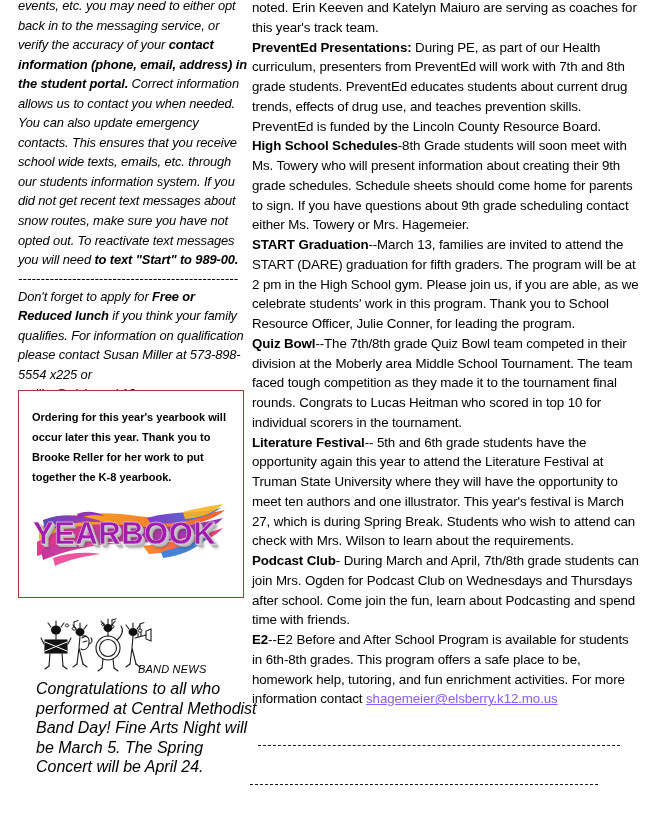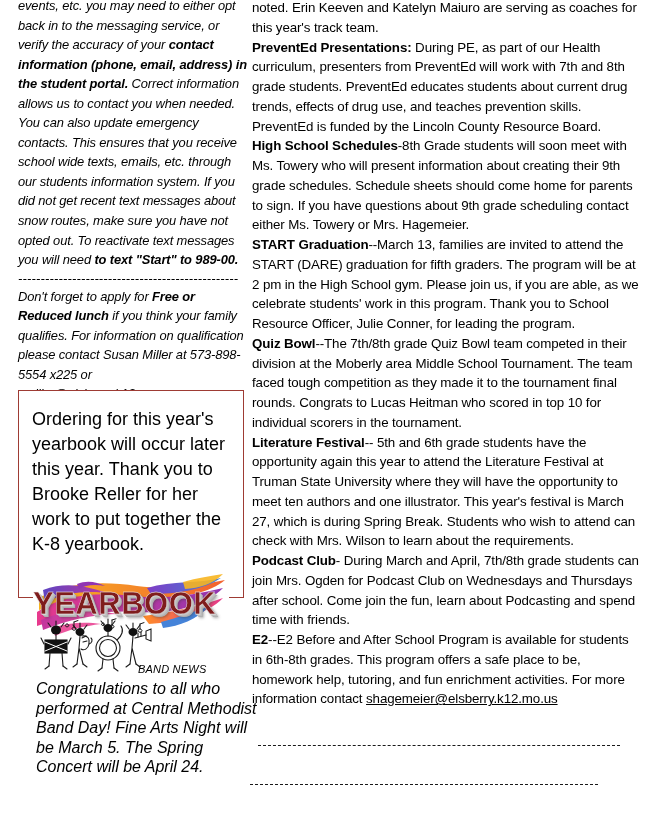--- a/index.html
+++ b/index.html
@@ -84,23 +84,24 @@
     background: #ffffff;
   }
   .yearbook-title {
     font-style: italic;
     font-weight: bold;
     font-size: 14.4px;
     margin: 14px 0 0 14px;
     letter-spacing: -0.2px;
   }
   .yearbook-body {
-    font-size: 18px;
-    line-height: 25px;
+    font-size: 11px;
+    line-height: 20px;
     margin: 16px 10px 0 13px;
+    font-weight: bold;
   }
 
   
   .yb-banner {
     position: relative;
     margin: 11px auto 0 auto;
     width: 196px;
     height: 74px;
     overflow: hidden;
   }
@@ -108,21 +109,21 @@
 
   .yb-word {
     position: absolute;
     left: 0; right: 16px;
     top: 18px;
     text-align: right;
     font-family: "Liberation Sans", sans-serif;
     font-weight: bold;
     font-size: 31px;
     letter-spacing: 0.5px;
-    color: #7f1d1d;
+    color: #a21caf;
     text-shadow:
       1px 1px 0 #c9c9c9,
       2px 2px 0 #bdbdbd,
       3px 3px 0 #b0b0b0,
       4px 4px 3px rgba(60,60,60,0.45);
     -webkit-text-stroke: 0.4px #ededed;
     pointer-events: none;
   }
 
   
@@ -153,21 +154,21 @@
     left: 18px;
     top: 61px;
     width: 226px;
     font-style: italic;
     font-size: 16px;
     line-height: 19.6px;
   }
 
   
   .maillink {
-    color: #000000;
+    color: #8b5cf6;
     text-decoration: underline;
   }
   .ul-plain {
     text-decoration: underline;
     color: #000;
   }
 </style>
 </head>
 <body>
 

